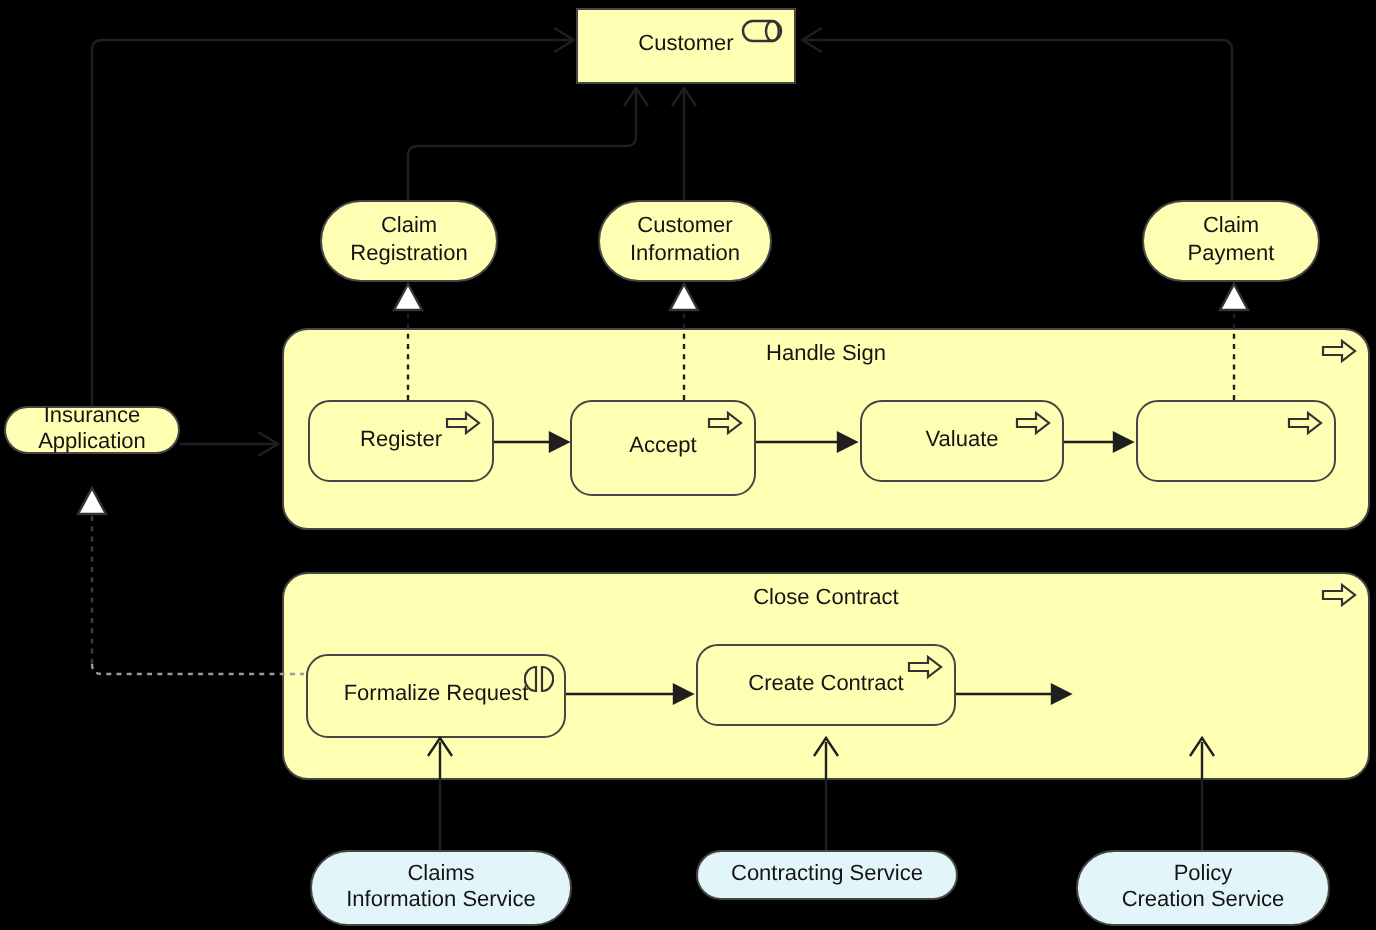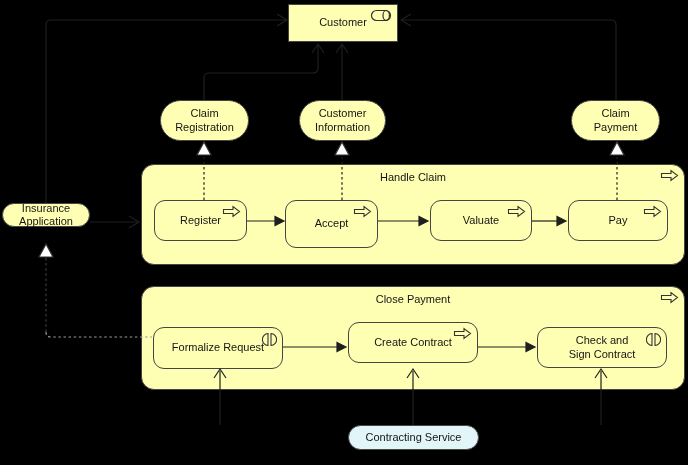--- a/index.html
+++ b/index.html
@@ -151,21 +151,21 @@
   <div class="node stadium" id="claim-payment">
     <span class="label">Claim
 Payment</span>
   </div>
   <div class="node stadium" id="insurance-application">
     <span class="label">Insurance
 Application</span>
   </div>
 
   <div class="node container" id="handle-claim">
-    <span class="title">Handle Claim</span>
+    <span class="title">Handle Sign</span>
     <span class="corner-icon">
       <svg width="19" height="13" viewBox="0 0 19 13">
         <path d="M1.5,4.5 H11 V1.5 L17.5,6.5 L11,11.5 V8.5 H1.5 Z" fill="none" stroke="#333" stroke-width="1.1"></path>
       </svg>
     </span>
   </div>
 
   <div class="node rounded" id="register">
     <span class="label">Register</span>
     <span class="corner-icon">
@@ -184,30 +184,29 @@
   </div>
   <div class="node rounded" id="valuate">
     <span class="label">Valuate</span>
     <span class="corner-icon">
       <svg width="19" height="13" viewBox="0 0 19 13">
         <path d="M1.5,4.5 H11 V1.5 L17.5,6.5 L11,11.5 V8.5 H1.5 Z" fill="none" stroke="#333" stroke-width="1.1"></path>
       </svg>
     </span>
   </div>
   <div class="node rounded" id="pay">
-    <span class="label">Pay</span>
     <span class="corner-icon">
       <svg width="19" height="13" viewBox="0 0 19 13">
         <path d="M1.5,4.5 H11 V1.5 L17.5,6.5 L11,11.5 V8.5 H1.5 Z" fill="none" stroke="#333" stroke-width="1.1"></path>
       </svg>
     </span>
   </div>
 
   <div class="node container" id="close-contract">
-    <span class="title">Close Payment</span>
+    <span class="title">Close Contract</span>
     <span class="corner-icon">
       <svg width="19" height="13" viewBox="0 0 19 13">
         <path d="M1.5,4.5 H11 V1.5 L17.5,6.5 L11,11.5 V8.5 H1.5 Z" fill="none" stroke="#333" stroke-width="1.1"></path>
       </svg>
     </span>
   </div>
 
   <div class="node rounded" id="formalize-request">
     <span class="label">Formalize Request</span>
     <span class="corner-icon">
@@ -218,28 +217,26 @@
     </span>
   </div>
   <div class="node rounded" id="create-contract">
     <span class="label">Create Contract</span>
     <span class="corner-icon">
       <svg width="19" height="13" viewBox="0 0 19 13">
         <path d="M1.5,4.5 H11 V1.5 L17.5,6.5 L11,11.5 V8.5 H1.5 Z" fill="none" stroke="#333" stroke-width="1.1"></path>
       </svg>
     </span>
   </div>
-  <div class="node rounded" id="check-sign-contract">
-    <span class="label">Check and
-Sign Contract</span>
-    <span class="corner-icon">
-      <svg width="15" height="15" viewBox="0 0 15 15">
-        <path d="M6,1.5 A5.6,6 0 0 0 6,13.5 Z" fill="none" stroke="#333" stroke-width="1.1"></path>
-        <path d="M9,1.5 A5.6,6 0 0 1 9,13.5 Z" fill="none" stroke="#333" stroke-width="1.1"></path>
-      </svg>
-    </span>
-  </div>
-
+
+  <div class="node stadium blue" id="claims-information-service">
+    <span class="label">Claims
+Information Service</span>
+  </div>
   <div class="node stadium blue" id="contracting-service">
     <span class="label">Contracting Service</span>
   </div>
+  <div class="node stadium blue" id="policy-creation-service">
+    <span class="label">Policy
+Creation Service</span>
+  </div>
 
 </div>
 
 </body></html>

